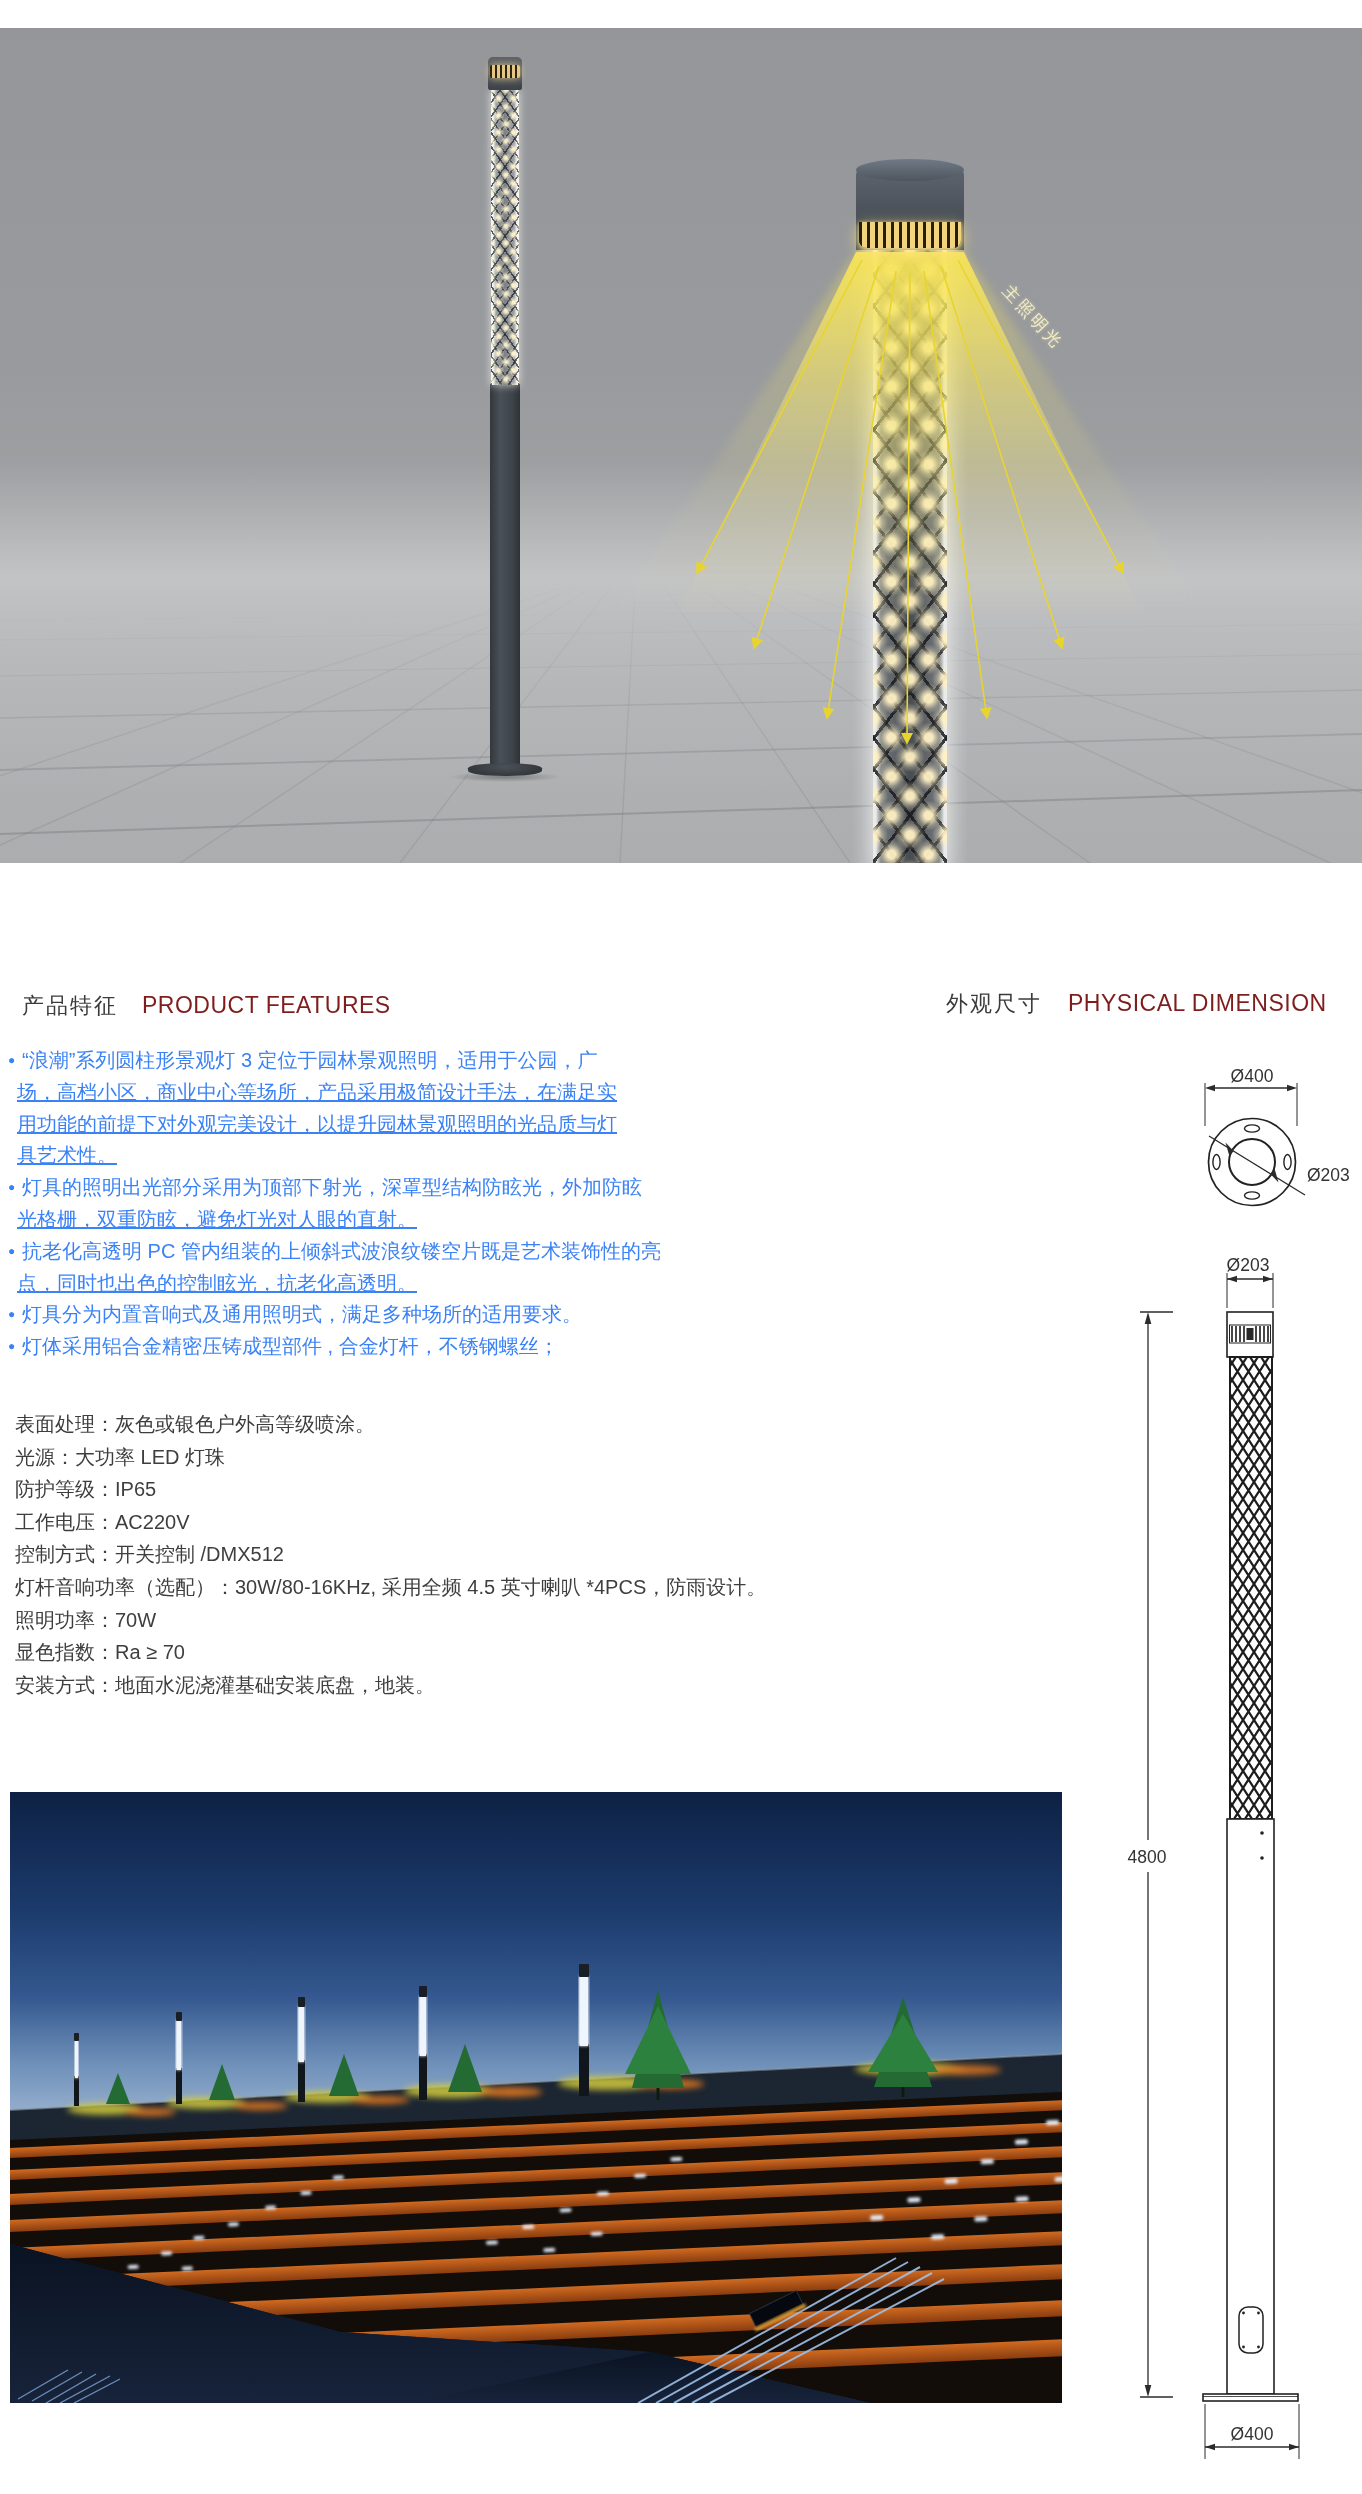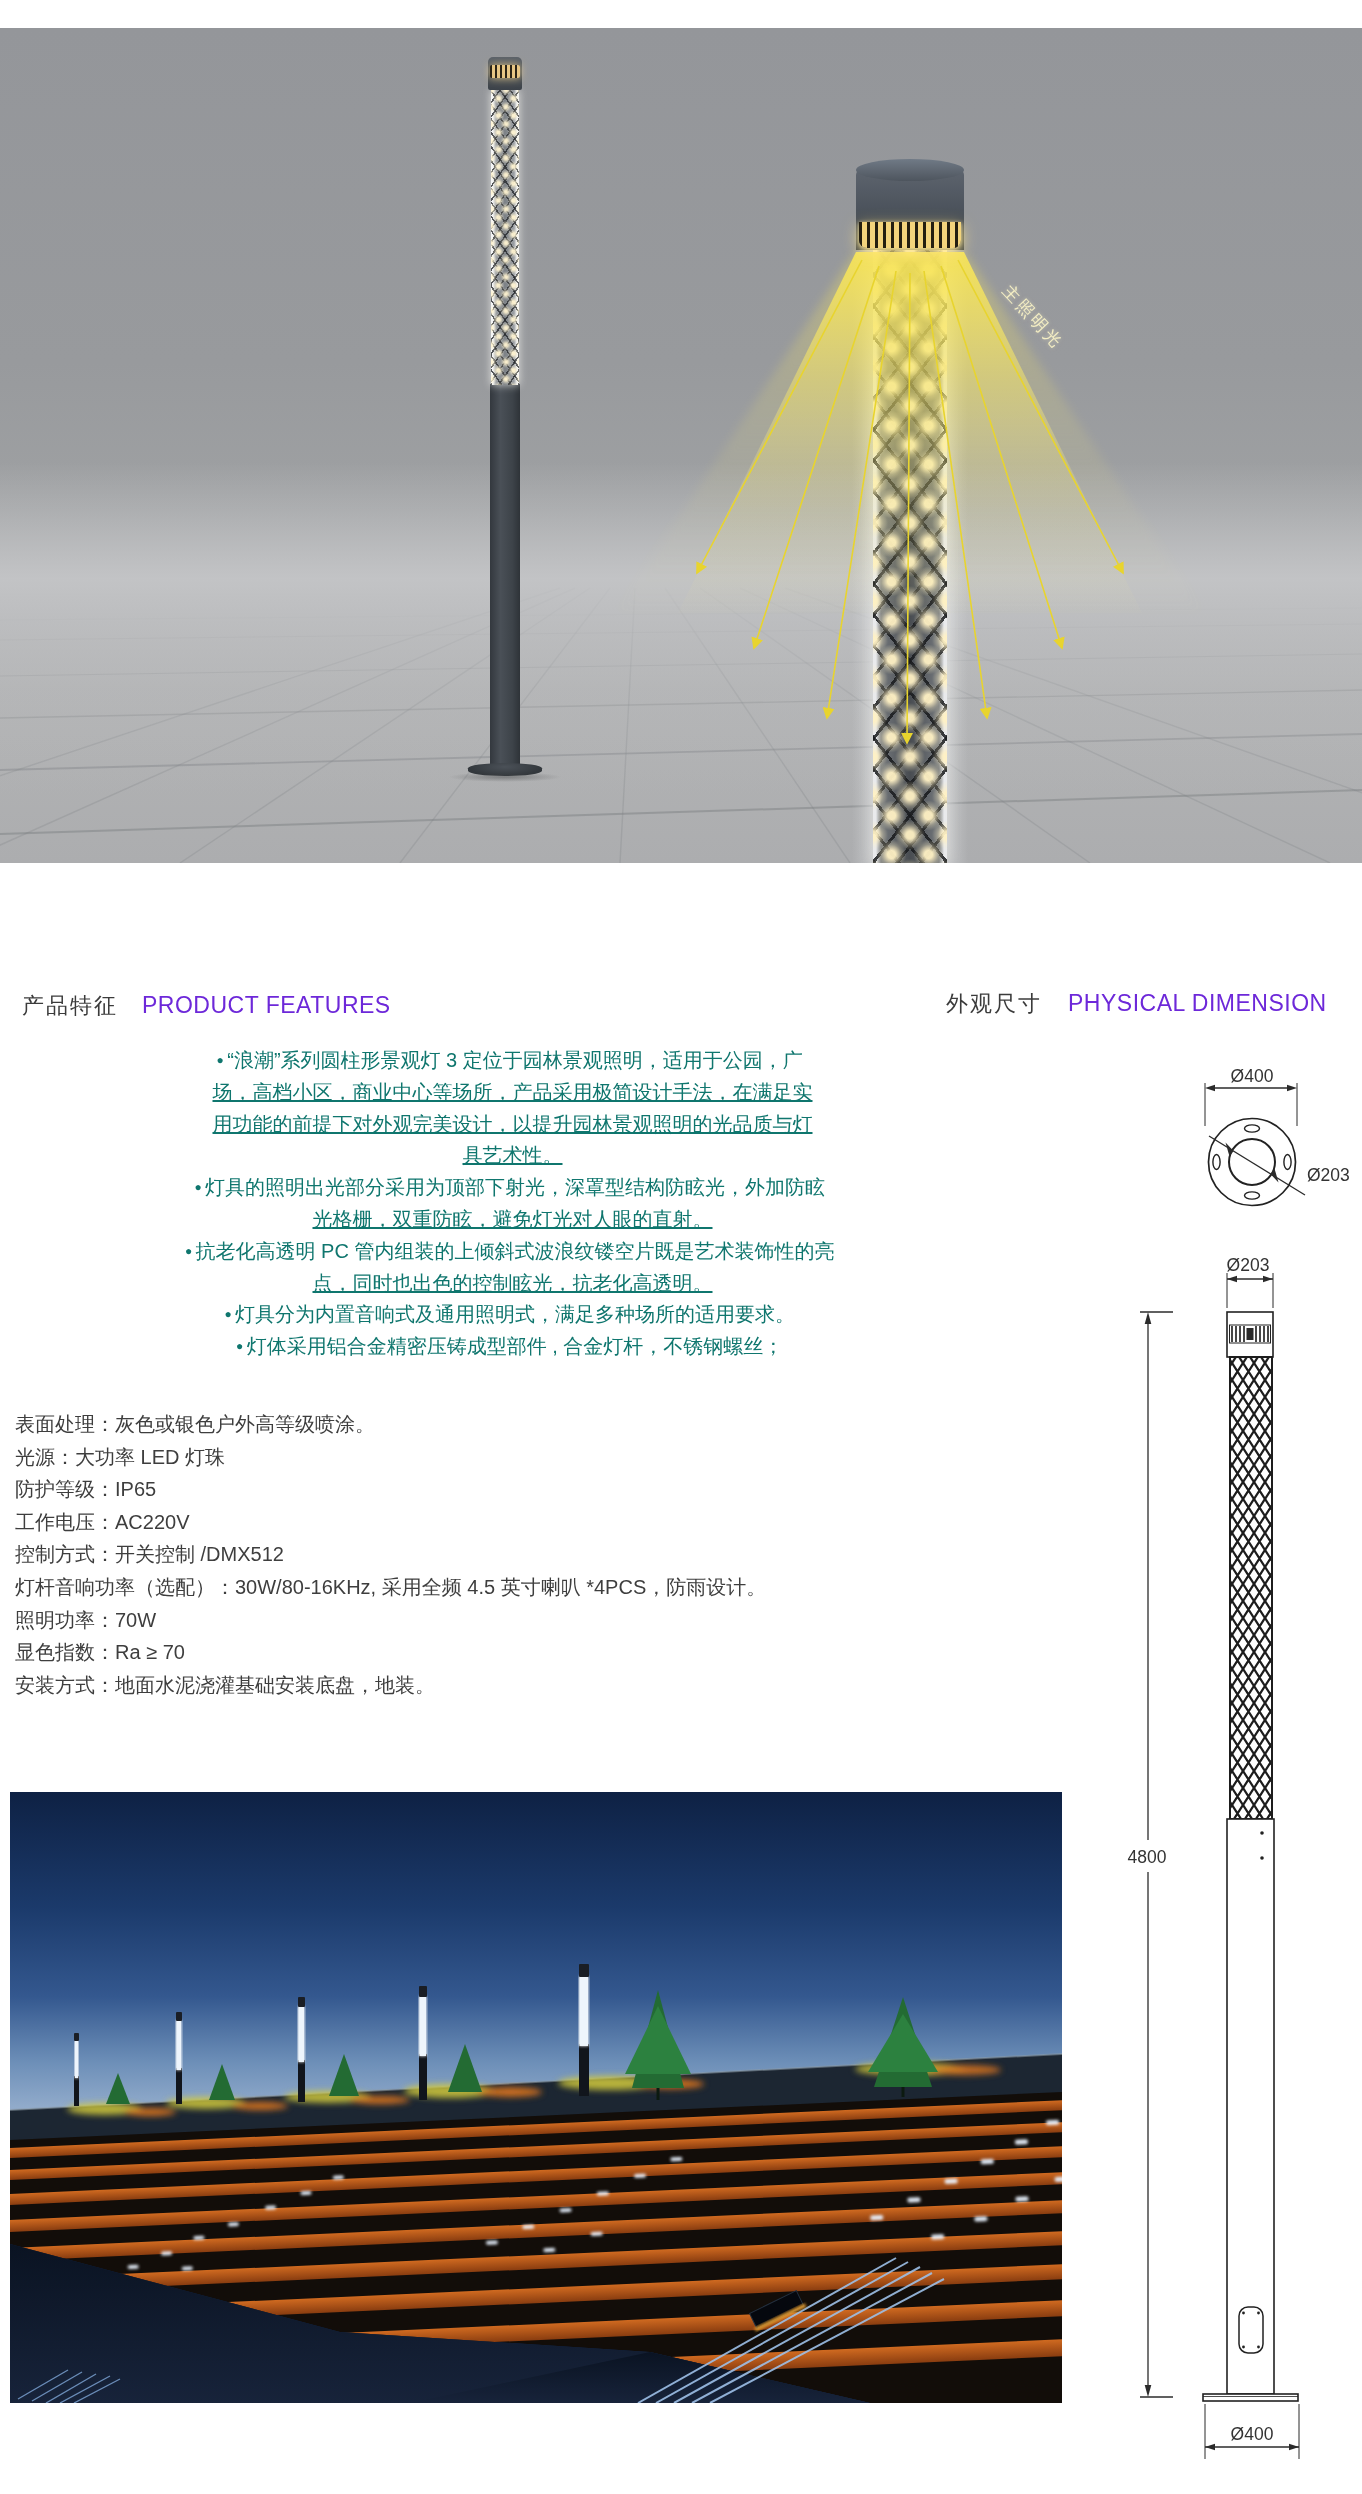--- a/index.html
+++ b/index.html
@@ -54,25 +54,25 @@
         box-shadow:0 5px 16px rgba(255,228,130,.9),0 1px 4px rgba(255,240,180,.9);}
   .beam-svg{position:absolute;left:0;top:0;}
   .main-light-label{position:absolute;left:1014px;top:252px;width:120px;color:#f4eec4;font-size:17px;
         letter-spacing:3px;transform:rotate(47deg);transform-origin:0 0;text-shadow:0 0 4px rgba(255,250,200,.5);}
 
   
   .sec-head{position:absolute;display:flex;align-items:baseline;white-space:nowrap;}
   .sec-head.left{left:22px;top:991px;column-gap:24px;}
   .sec-head.right{left:946px;top:989px;column-gap:26px;}
   .h-zh{font-size:22px;color:#3b3b3b;letter-spacing:2px;}
-  .h-en{font-size:23px;color:#6d28d9;letter-spacing:0.5px;}
+  .h-en{font-size:23px;color:#7f1d1d;letter-spacing:0.5px;}
 
   
   .feature-list{position:absolute;left:8px;top:1045px;width:1000px;}
-  .feat-line{height:31.8px;line-height:31.8px;font-size:20px;white-space:nowrap;color:#0f766e;text-align:center;}
+  .feat-line{height:31.8px;line-height:31.8px;font-size:20px;white-space:nowrap;color:#3b82f6;}
   .feat-line .blt{display:inline-block;width:14px;font-size:12px;vertical-align:3px;}
   .feat-line.cont{padding-left:9px;text-decoration:underline;}
   .spec-list{position:absolute;left:15px;top:1408px;width:1000px;}
   .spec-line{height:32.6px;line-height:32.6px;font-size:20px;white-space:nowrap;color:#3e3e3e;}
 
   
   .night{position:absolute;left:10px;top:1792px;width:1052px;height:611px;overflow:hidden;background:#0f2347;}
 
   
   .dim-svg{position:absolute;left:1100px;top:1040px;}

